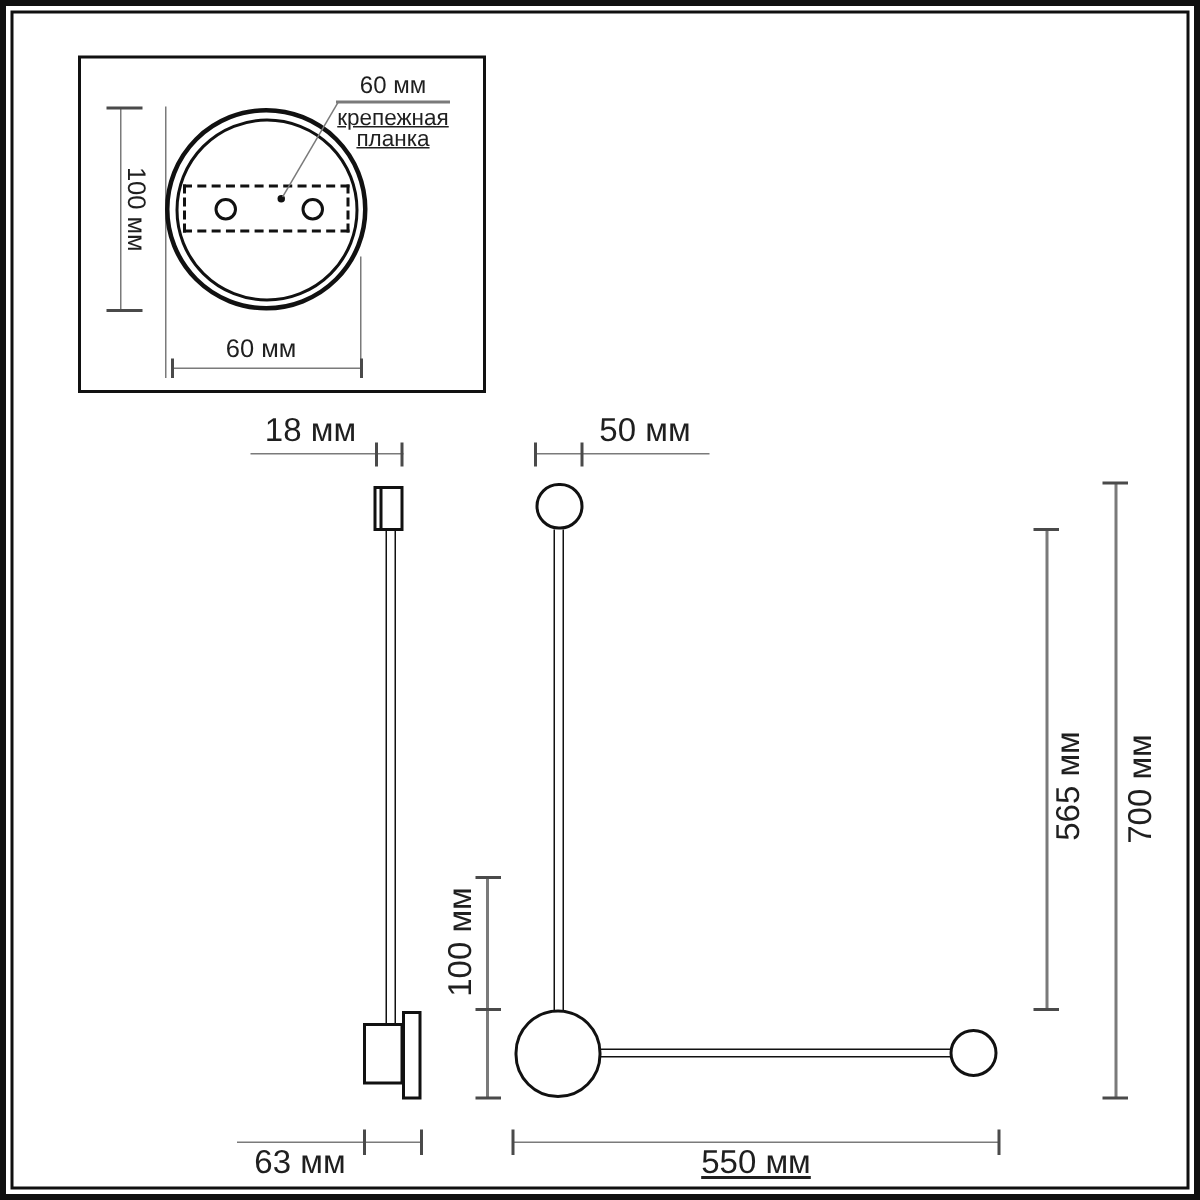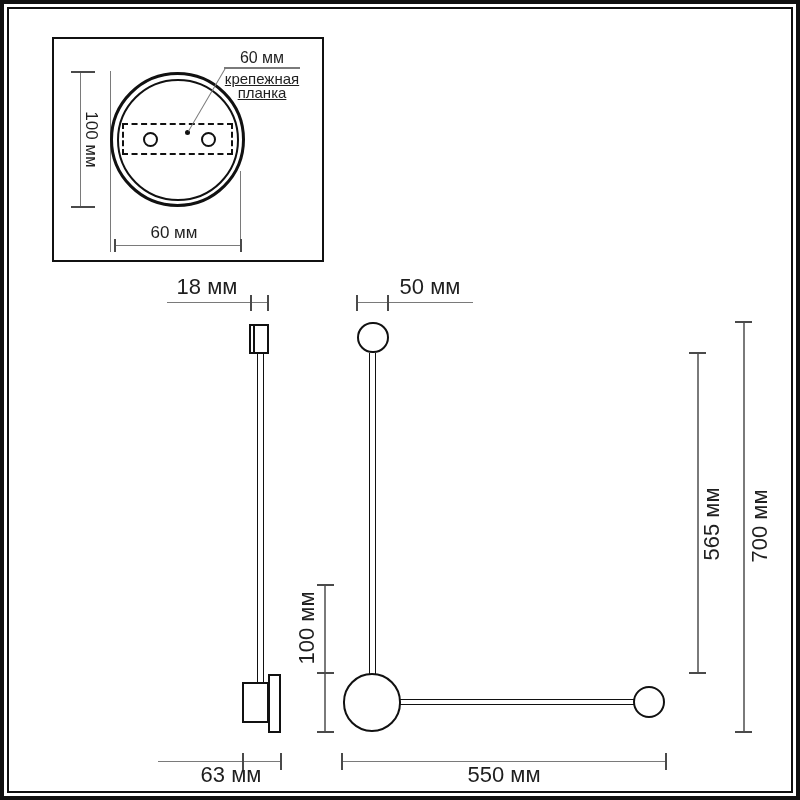--- a/index.html
+++ b/index.html
@@ -86,21 +86,21 @@
 
 <div class="abs" style="left:248.5px;top:323.5px;width:20px;height:30.5px;border:2.4px solid var(--ink);"></div>
 <div class="abs" style="left:253px;top:326px;width:1.8px;height:25.5px;background:var(--ink);"></div>
 <div class="abs rod-v" style="left:257px;top:353px;width:6.6px;height:329.5px;"></div>
 <div class="abs" style="left:242px;top:681.5px;width:26.5px;height:41.5px;border:2.4px solid var(--ink);background:var(--background);"></div>
 <div class="abs" style="left:267.5px;top:673.5px;width:13.5px;height:59px;border:2.4px solid var(--ink);background:var(--background);"></div>
 
 <div class="abs dline-h" style="left:158px;top:760.6px;width:124px;"></div>
 <div class="abs tick-v" style="left:241.5px;top:752.5px;height:17px;"></div>
 <div class="abs tick-v" style="left:280px;top:752.5px;height:17px;"></div>
-<div class="abs dim-text" style="left:165px;top:764px;width:70px;margin-left:31px;">63 мм</div>
+<div class="abs dim-text" style="left:165px;top:764px;width:70px;">63 мм</div>
 
 <div class="abs dim-text" style="left:394px;top:276px;width:72px;">50 мм</div>
 <div class="abs dline-h" style="left:356px;top:301.8px;width:117px;"></div>
 <div class="abs tick-v" style="left:356.2px;top:294.5px;"></div>
 <div class="abs tick-v" style="left:386.5px;top:294.5px;"></div>
 
 <div class="abs circle" style="left:357px;top:321.5px;width:31.5px;height:31.5px;"></div>
 <div class="abs rod-v" style="left:369.2px;top:352.5px;width:6.6px;height:321.5px;"></div>
 <div class="abs circle" style="left:342.5px;top:673px;width:58.5px;height:58.5px;background:var(--background);"></div>
 <div class="abs rod-h" style="left:399.5px;top:698.6px;width:234.5px;height:6.8px;"></div>
@@ -118,13 +118,13 @@
 <div class="abs dim-text rot-ccw" style="left:672px;top:513px;width:80px;height:22px;">565 мм</div>
 
 <div class="abs dline-v" style="left:743px;top:322px;height:409.5px;"></div>
 <div class="abs tick-h" style="left:735px;top:321.3px;"></div>
 <div class="abs tick-h" style="left:735px;top:730.6px;"></div>
 <div class="abs dim-text rot-ccw" style="left:720px;top:515px;width:80px;height:22px;">700 мм</div>
 
 <div class="abs dline-h" style="left:342px;top:760.6px;width:323.5px;"></div>
 <div class="abs tick-v" style="left:341.3px;top:752.5px;height:17px;"></div>
 <div class="abs tick-v" style="left:664.5px;top:752.5px;height:17px;"></div>
-<div class="abs dim-text" style="left:454px;top:764px;width:100px;">550 мм</div>
+<div class="abs dim-text" style="left:454px;top:764px;width:100px;text-decoration:underline;">550 мм</div>
 
 </body></html>

